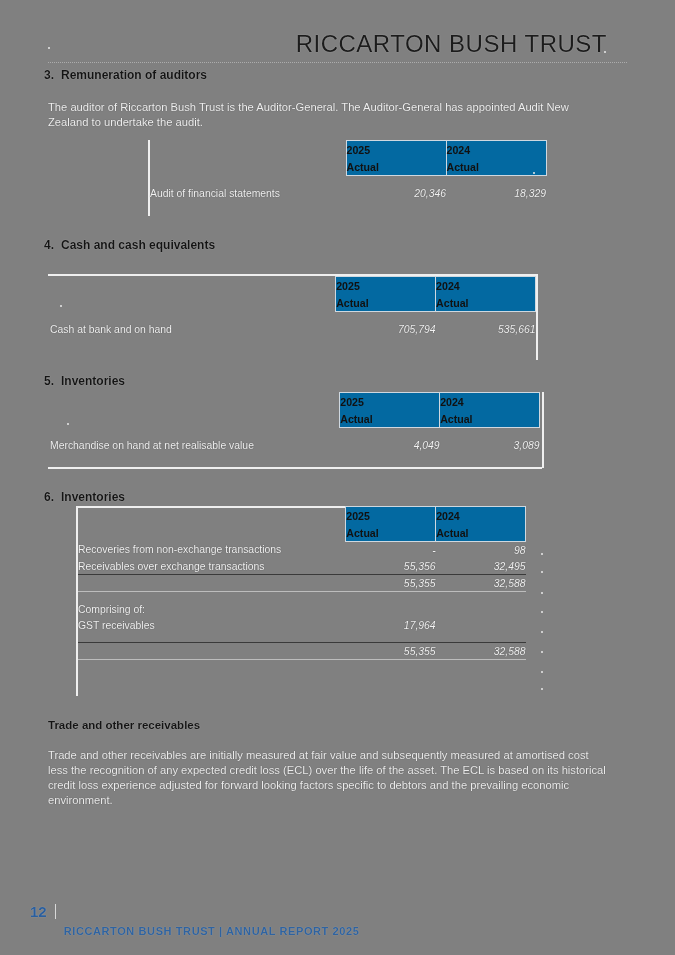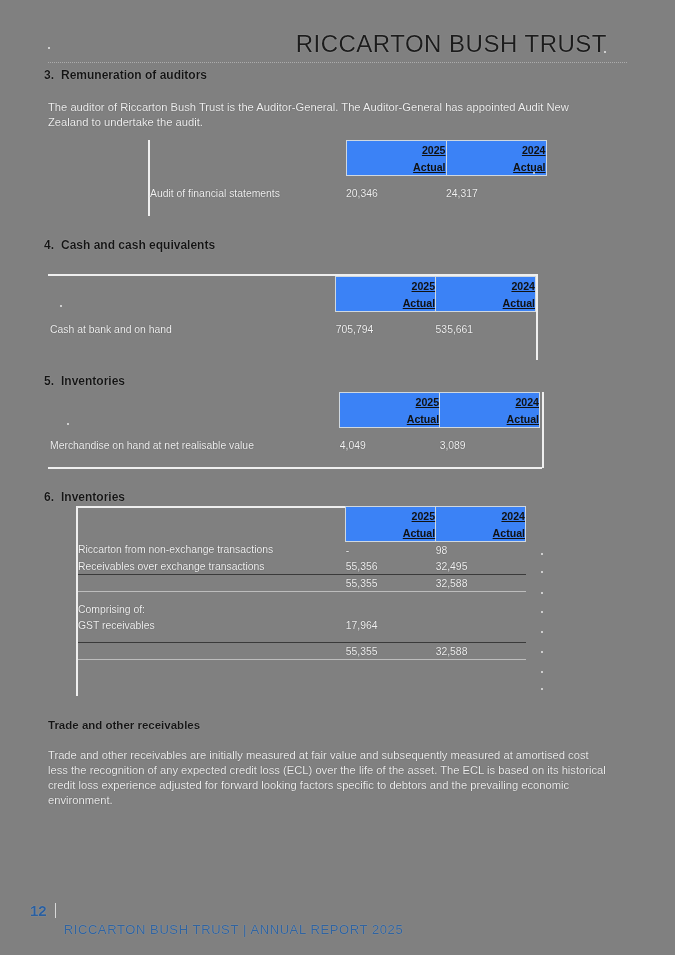--- a/index.html
+++ b/index.html
@@ -83,49 +83,49 @@
   }
   .tbl table {
     border-collapse: collapse;
     table-layout: fixed;
   }
   .tbl td, .tbl th {
     padding: 0;
     vertical-align: middle;
   }
   .hdr-cell {
-    background: #3b82f6;
+    background: #0369a1;
     color: #111;
     font-weight: bold;
-    text-align: right;
+    text-align: left;
     font-size: 10.6px;
     height: 17px;
     border-left: 1px solid #cfd8e0;
     border-right: 1px solid #cfd8e0;
-    text-decoration: underline;
   }
   .hdr-cell.top { border-top: 1px solid #cfd8e0; }
   .hdr-cell.bot { border-bottom: 1px solid #cfd8e0; }
   .hdr-blank { background: transparent; }
   .row-label {
     color: #f2f2f2;
     text-shadow: 0 0 1px rgba(0,0,0,0.55);
     padding-left: 8px;
     height: 16px;
     white-space: nowrap;
     font-size: 10.4px;
   }
   .row-val {
     color: #f2f2f2;
     text-shadow: 0 0 1px rgba(0,0,0,0.55);
-    text-align: left;
+    text-align: right;
     padding-right: 14px;
     height: 16px;
     font-size: 10.4px;
     white-space: nowrap;
+    font-style: italic;
   }
   .spacer-row td { height: 9px; }
   .topborder td { border-top: 1.3px solid #3a3a3a; }
   .botborder td { border-bottom: 1.3px solid #bdbdbd; }
 
   
   .vline {
     position: absolute;
     width: 1.5px;
     background: #efefef;
@@ -157,23 +157,23 @@
     font-weight: bold;
     color: #2b5f9e;
     text-shadow: 0 0 1px rgba(255,255,255,0.4);
   }
   .footer-sep {
     width: 1px;
     height: 15px;
     background: #d8d8d8;
   }
   .footer-text {
-    font-size: 13px;
+    font-size: 11px;
     letter-spacing: 0.6px;
-    font-weight: normal;
+    font-weight: bold;
     color: #2f63a0;
     text-shadow: 0 0 1px rgba(255,255,255,0.35);
     white-space: nowrap;
     margin-top: 39px;
   }
 </style>
 </head>
 <body>
 
 <div class="page">
@@ -207,21 +207,21 @@
         <td class="hdr-cell bot">Actual</td>
       </tr>
       <tr class="spacer-row">
             <td></td>
             <td></td>
             <td></td>
           </tr>
       <tr>
         <td class="row-label">Audit of financial statements</td>
         <td class="row-val">20,346</td>
-        <td class="row-val">24,317</td>
+        <td class="row-val">18,329</td>
       </tr>
     </tbody>
       </table>
   </div>
 
   <div class="note-heading" style="top:238px;">
     <span class="num">4.</span><span>Cash and cash equivalents</span>
   </div>
 
   <div class="hline" style="left:48px; top:274px; width:490px;"></div>
@@ -314,21 +314,21 @@
         <td class="hdr-blank"></td>
         <td class="hdr-cell top">2025</td>
         <td class="hdr-cell top">2024</td>
       </tr>
       <tr>
         <td class="hdr-blank"></td>
         <td class="hdr-cell bot">Actual</td>
         <td class="hdr-cell bot">Actual</td>
       </tr>
       <tr>
-        <td class="row-label">Riccarton from non-exchange transactions</td>
+        <td class="row-label">Recoveries from non-exchange transactions</td>
         <td class="row-val">-</td>
         <td class="row-val">98</td>
       </tr>
       <tr>
         <td class="row-label">Receivables over exchange transactions</td>
         <td class="row-val">55,356</td>
         <td class="row-val">32,495</td>
       </tr>
       <tr class="topborder botborder">
         <td class="row-label"></td>

